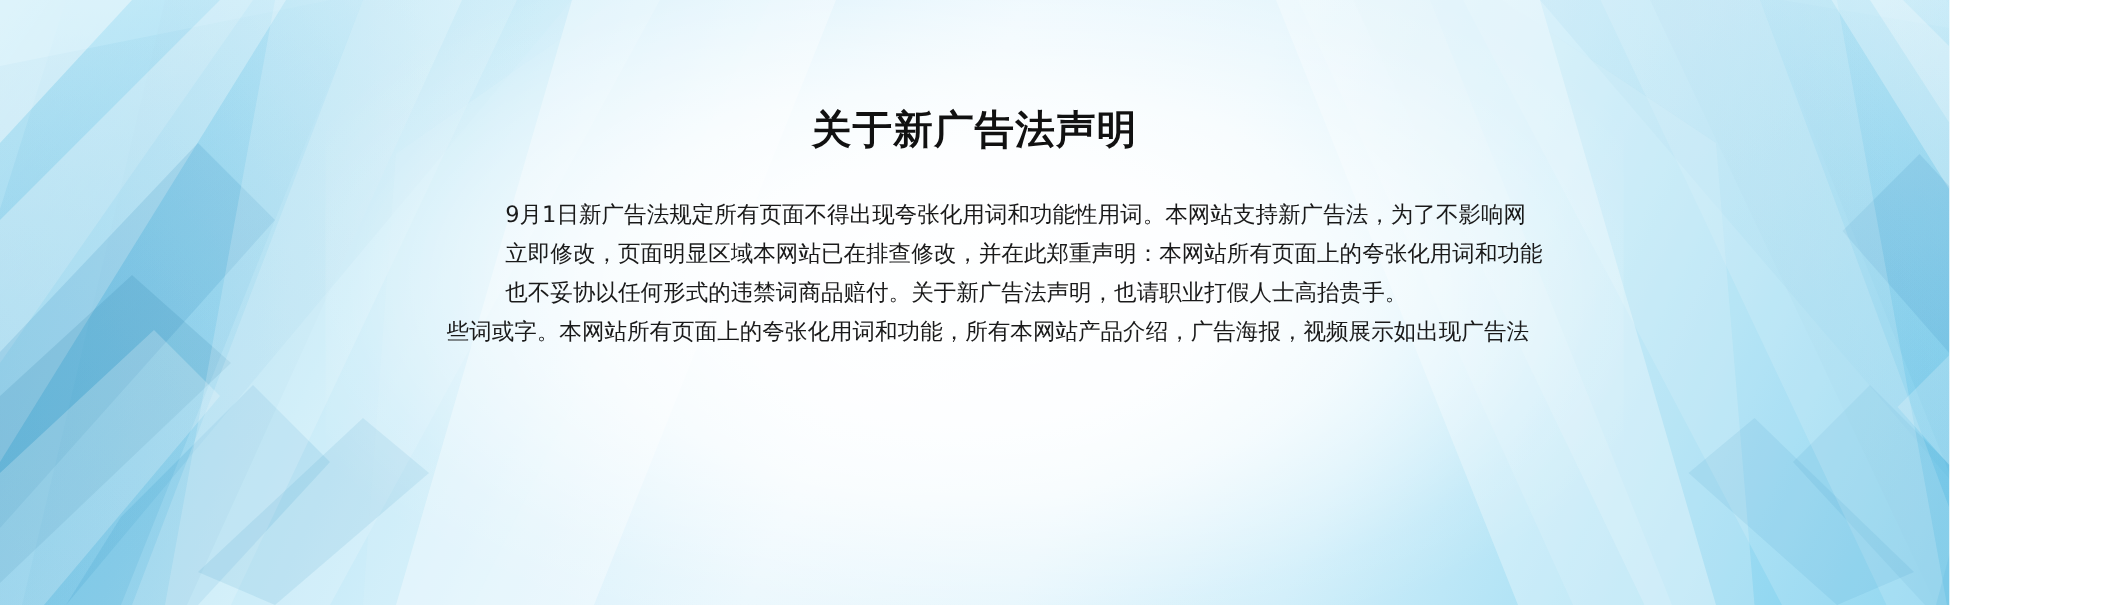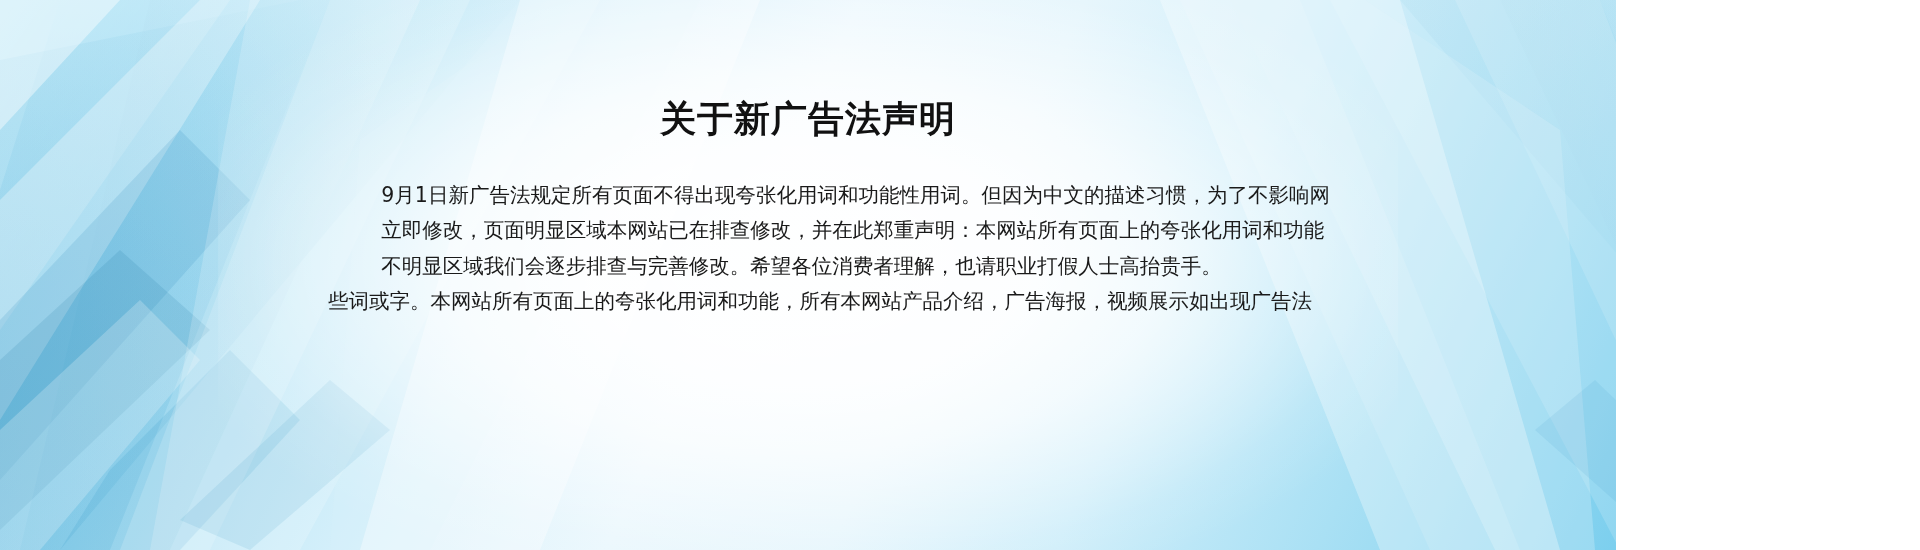--- a/index.html
+++ b/index.html
@@ -5,21 +5,21 @@
   * { box-sizing: border-box; margin: 0; padding: 0; }
   html, body {
     width: 1920px;
     height: 550px;
     overflow: hidden;
     font-family: "DejaVu Sans", "Liberation Sans", sans-serif;
   }
 
   #banner {
     position: relative;
-    width: 1616px;
+    width: 1772px;
     height: 550px;
     overflow: hidden;
     background: linear-gradient(115deg,
         #7fd2ef 0%,
         #9fdcf3 10%,
         #bfe8f7 22%,
         #d9f1fb 34%,
         #eaf7fd 46%,
         #e4f5fc 58%,
         #cfeefa 70%,
@@ -153,23 +153,23 @@
 
   <div id="glow"></div>
 
   <div id="content">
 
     <h1 id="page-title">关于新广告法声明</h1>
 
     <div id="body-copy">
 
       <p class="indent">
-        <span class="line">9月1日新广告法规定所有页面不得出现夸张化用词和功能性用词。但因为中文的描述习惯，为了不影响网</span>
+        <span class="line">9月1日新广告法规定所有页面不得出现夸张化用词和功能性用词。本网站支持新广告法，为了不影响网</span>
         <span class="line">立即修改，页面明显区域本网站已在排查修改，并在此郑重声明：本网站所有页面上的夸张化用词和功能</span>
-        <span class="line">不明显区域我们会逐步排查与完善修改。希望各位消费者理解，也请职业打假人士高抬贵手。</span>
+        <span class="line">也不妥协以任何形式的违禁词商品赔付。关于新广告法声明，也请职业打假人士高抬贵手。</span>
       </p>
 
       <p>
         <span class="line">些词或字。本网站所有页面上的夸张化用词和功能，所有本网站产品介绍，广告海报，视频展示如出现广告法</span>
       </p>
 
     </div>
   </div>
 </div>
 

